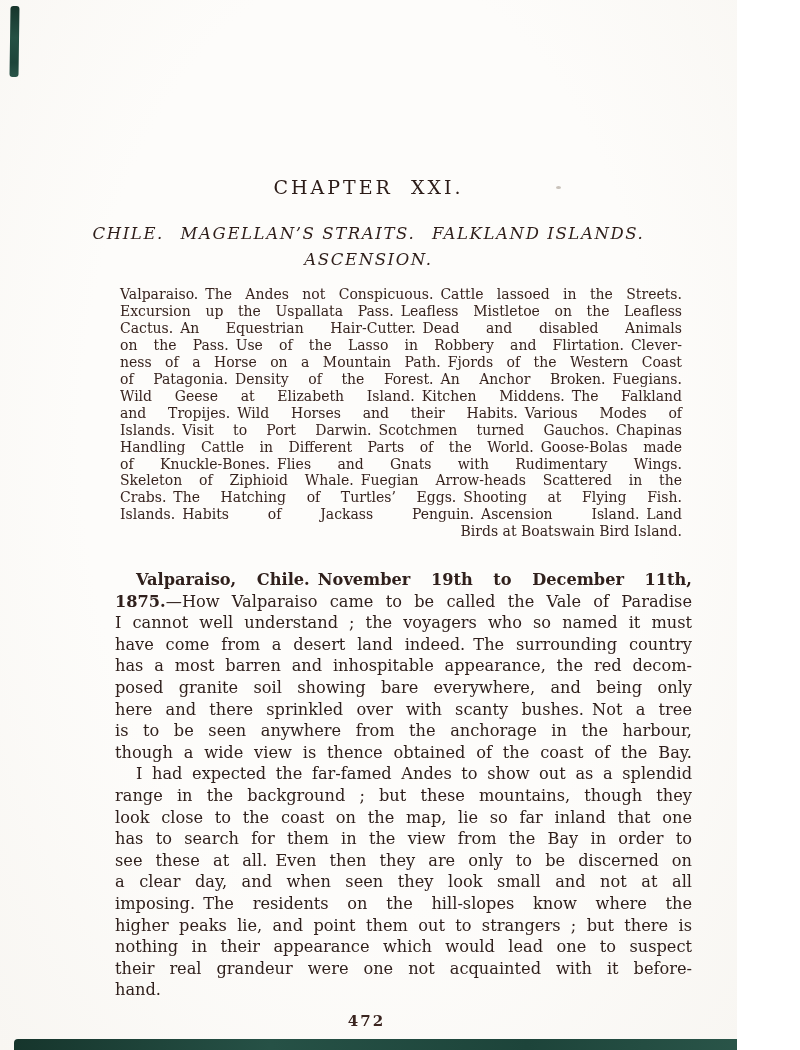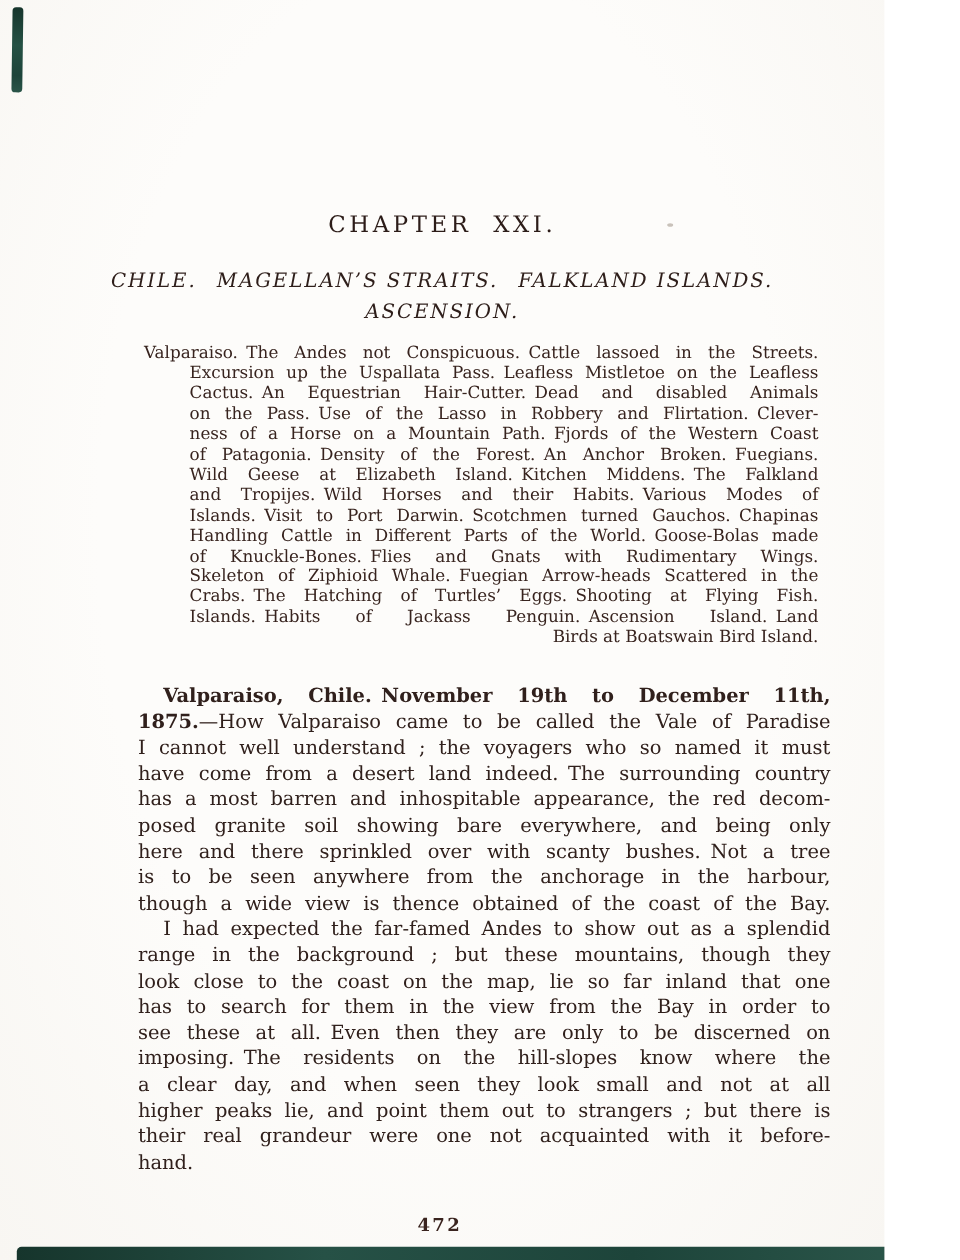--- a/index.html
+++ b/index.html
@@ -15,21 +15,21 @@
   }
   .subtitle{
     position:absolute;top:221px;left:0;right:0;text-align:center;
     font-style:italic;font-size:16.5px;letter-spacing:1.6px;line-height:26px;color:#2e1e1a;
   }
   .summary{
     position:absolute;left:120px;top:286px;width:562px;
     font-size:14px;line-height:16.95px;color:#37231e;
   }
   .sline{text-align:justify;text-align-last:justify;}
-  .sline.hang{margin-left:38px;}
+  .sline.hang{}
   .sline.end{text-align:right;text-align-last:auto;}
   .body-text{
     position:absolute;left:115px;top:569px;width:577px;
     font-size:16.2px;line-height:21.6px;color:#30201c;
   }
   .bline{text-align:justify;text-align-last:justify;}
   .bline.end{text-align:left;text-align-last:auto;}
   .ind{text-indent:21px;}
   .bold{font-weight:bold;}
   .bline b{font-weight:bold;}
@@ -94,22 +94,23 @@
     <div class="bline">has a most barren and inhospitable appearance, the red decom-</div>
     <div class="bline">posed granite soil showing bare everywhere, and being only</div>
     <div class="bline">here and there sprinkled over with scanty bushes. Not a tree</div>
     <div class="bline">is to be seen anywhere from the anchorage in the harbour,</div>
     <div class="bline">though a wide view is thence obtained of the coast of the Bay.</div>
     <div class="bline ind">I had expected the far-famed Andes to show out as a splendid</div>
     <div class="bline">range in the background ; but these mountains, though they</div>
     <div class="bline">look close to the coast on the map, lie so far inland that one</div>
     <div class="bline">has to search for them in the view from the Bay in order to</div>
     <div class="bline">see these at all. Even then they are only to be discerned on</div>
+    <div class="bline">a clear day, and when seen they look small and not at all</div>
     <div class="bline">imposing. The residents on the hill-slopes know where the</div>
-    <div class="bline">a clear day, and when seen they look small and not at all</div>
     <div class="bline">higher peaks lie, and point them out to strangers ; but there is</div>
+    <div class="bline">nothing in their appearance which would lead one to suspect</div>
     <div class="bline">their real grandeur were one not acquainted with it before-</div>
     <div class="bline end">hand.</div>
   </div>
 
   <div class="page-number">472</div>
 
 </div>
 
 </body></html>

